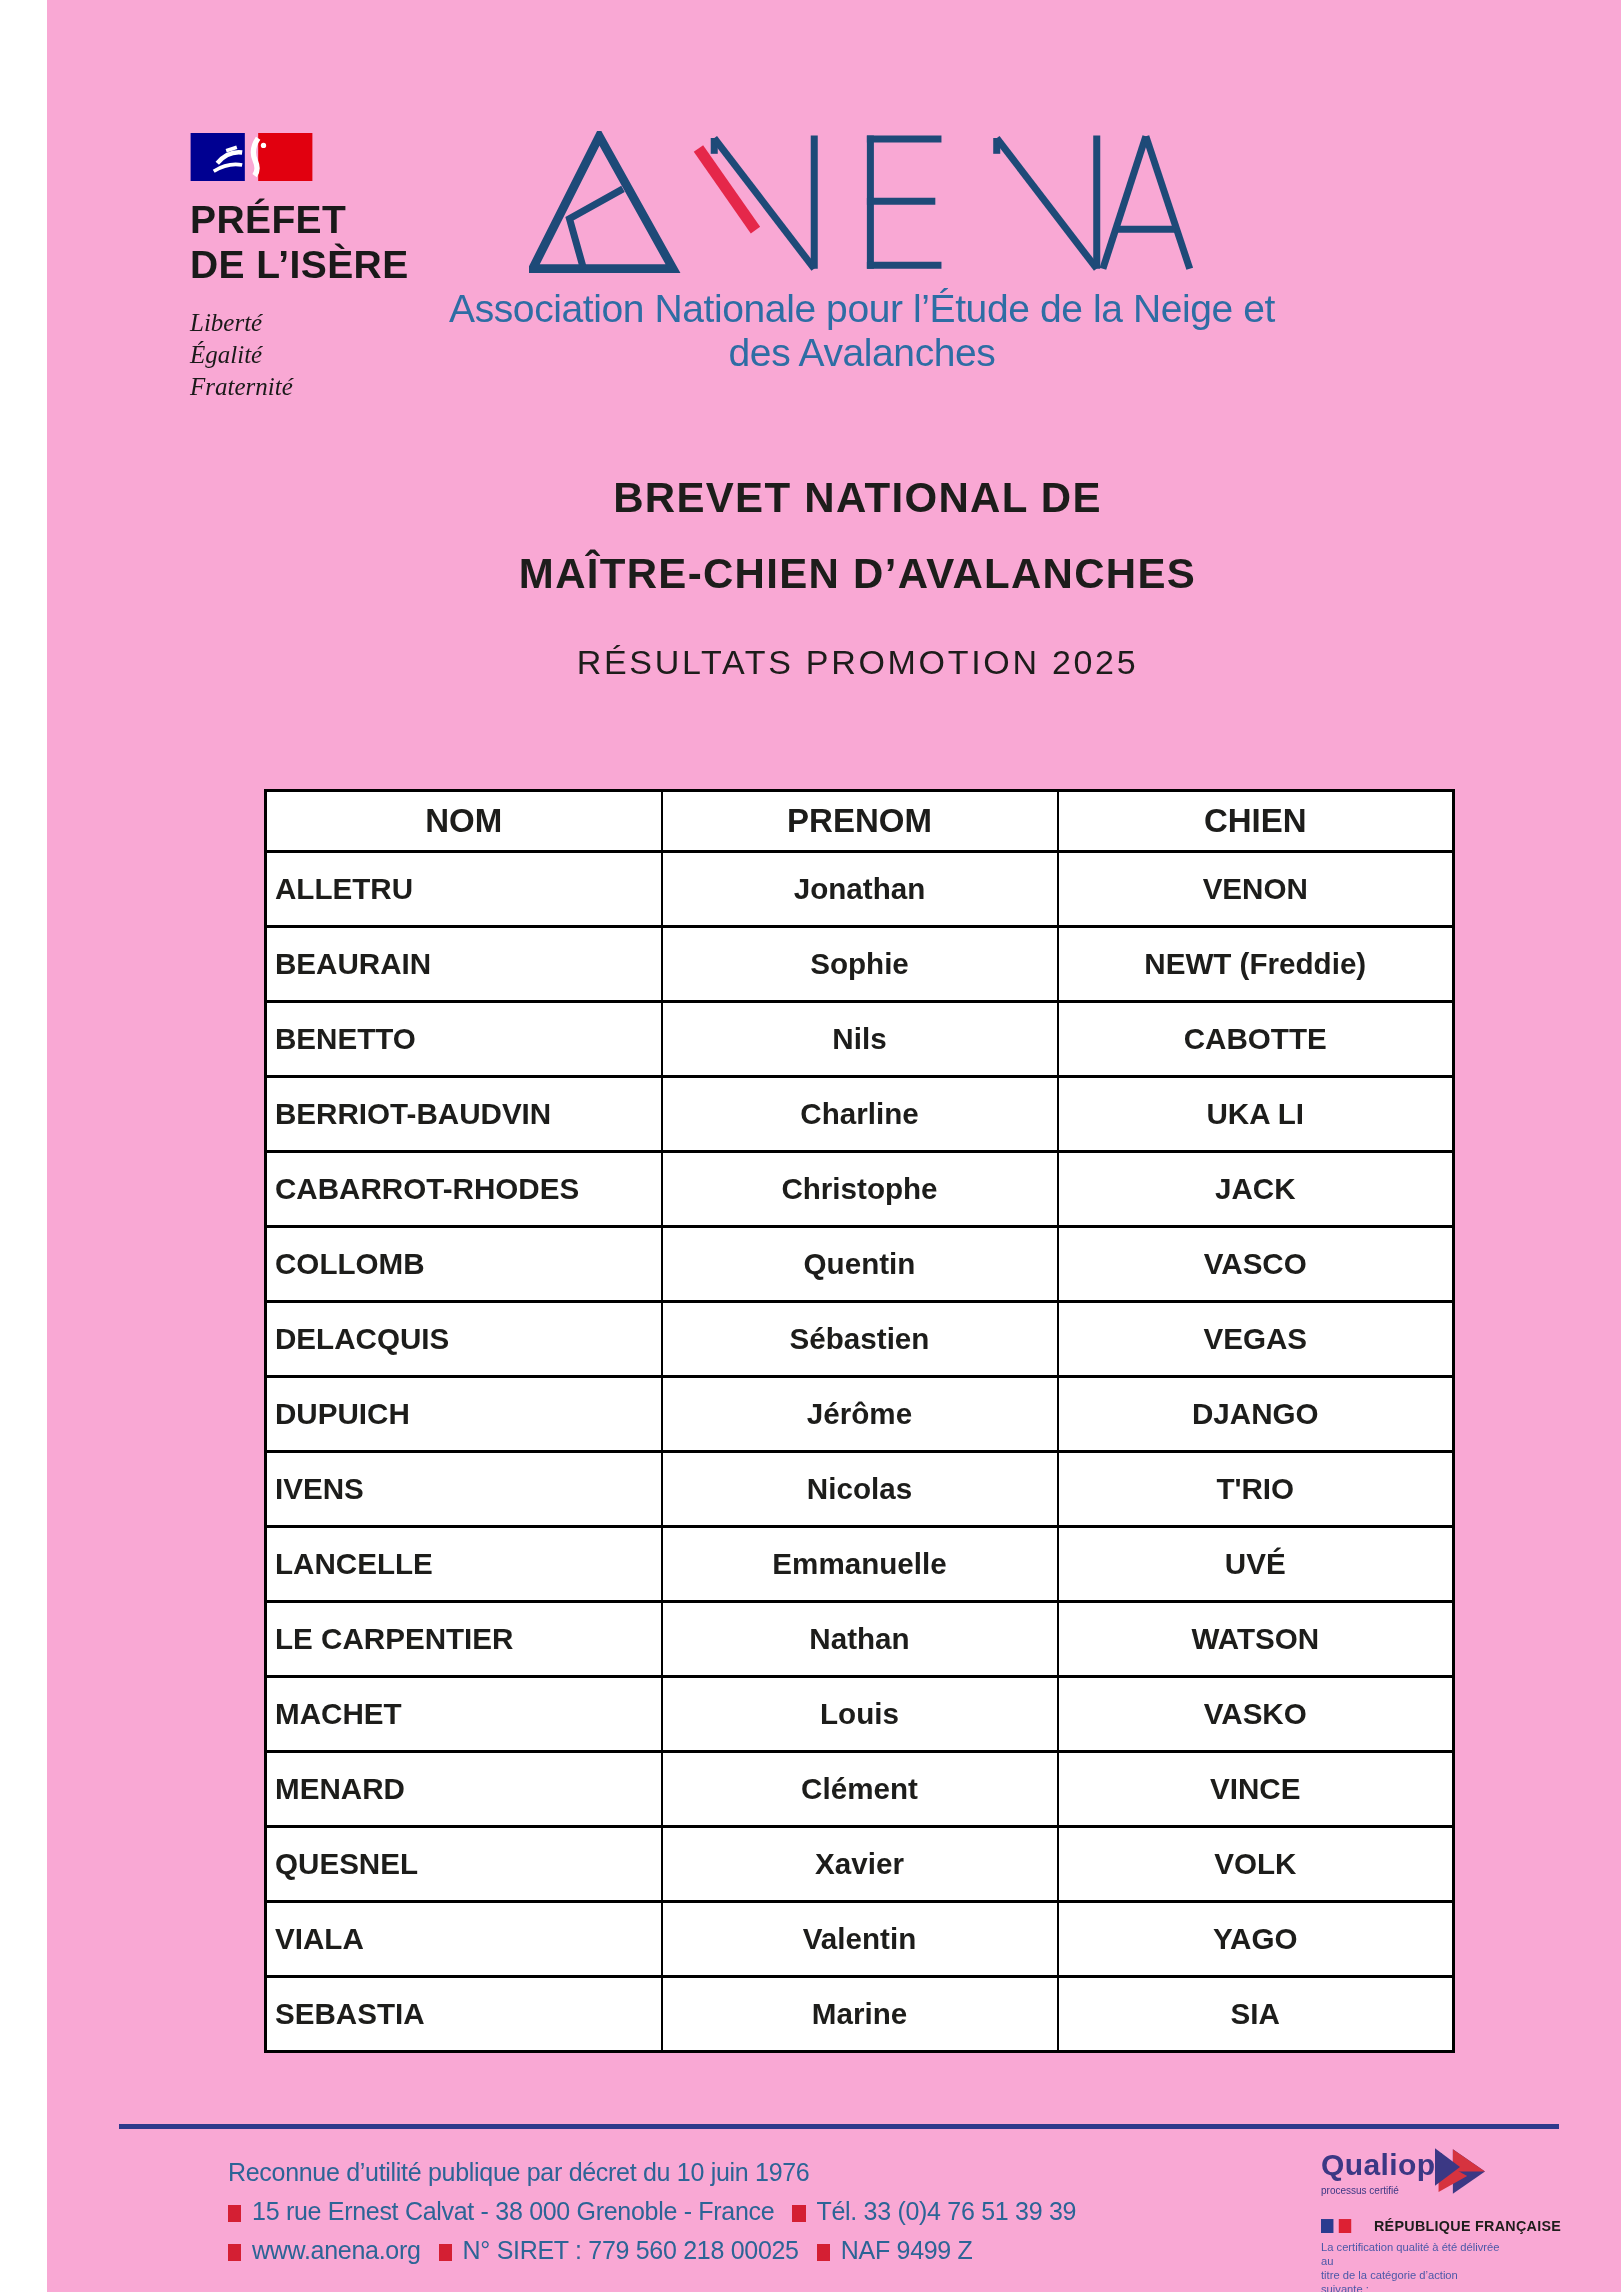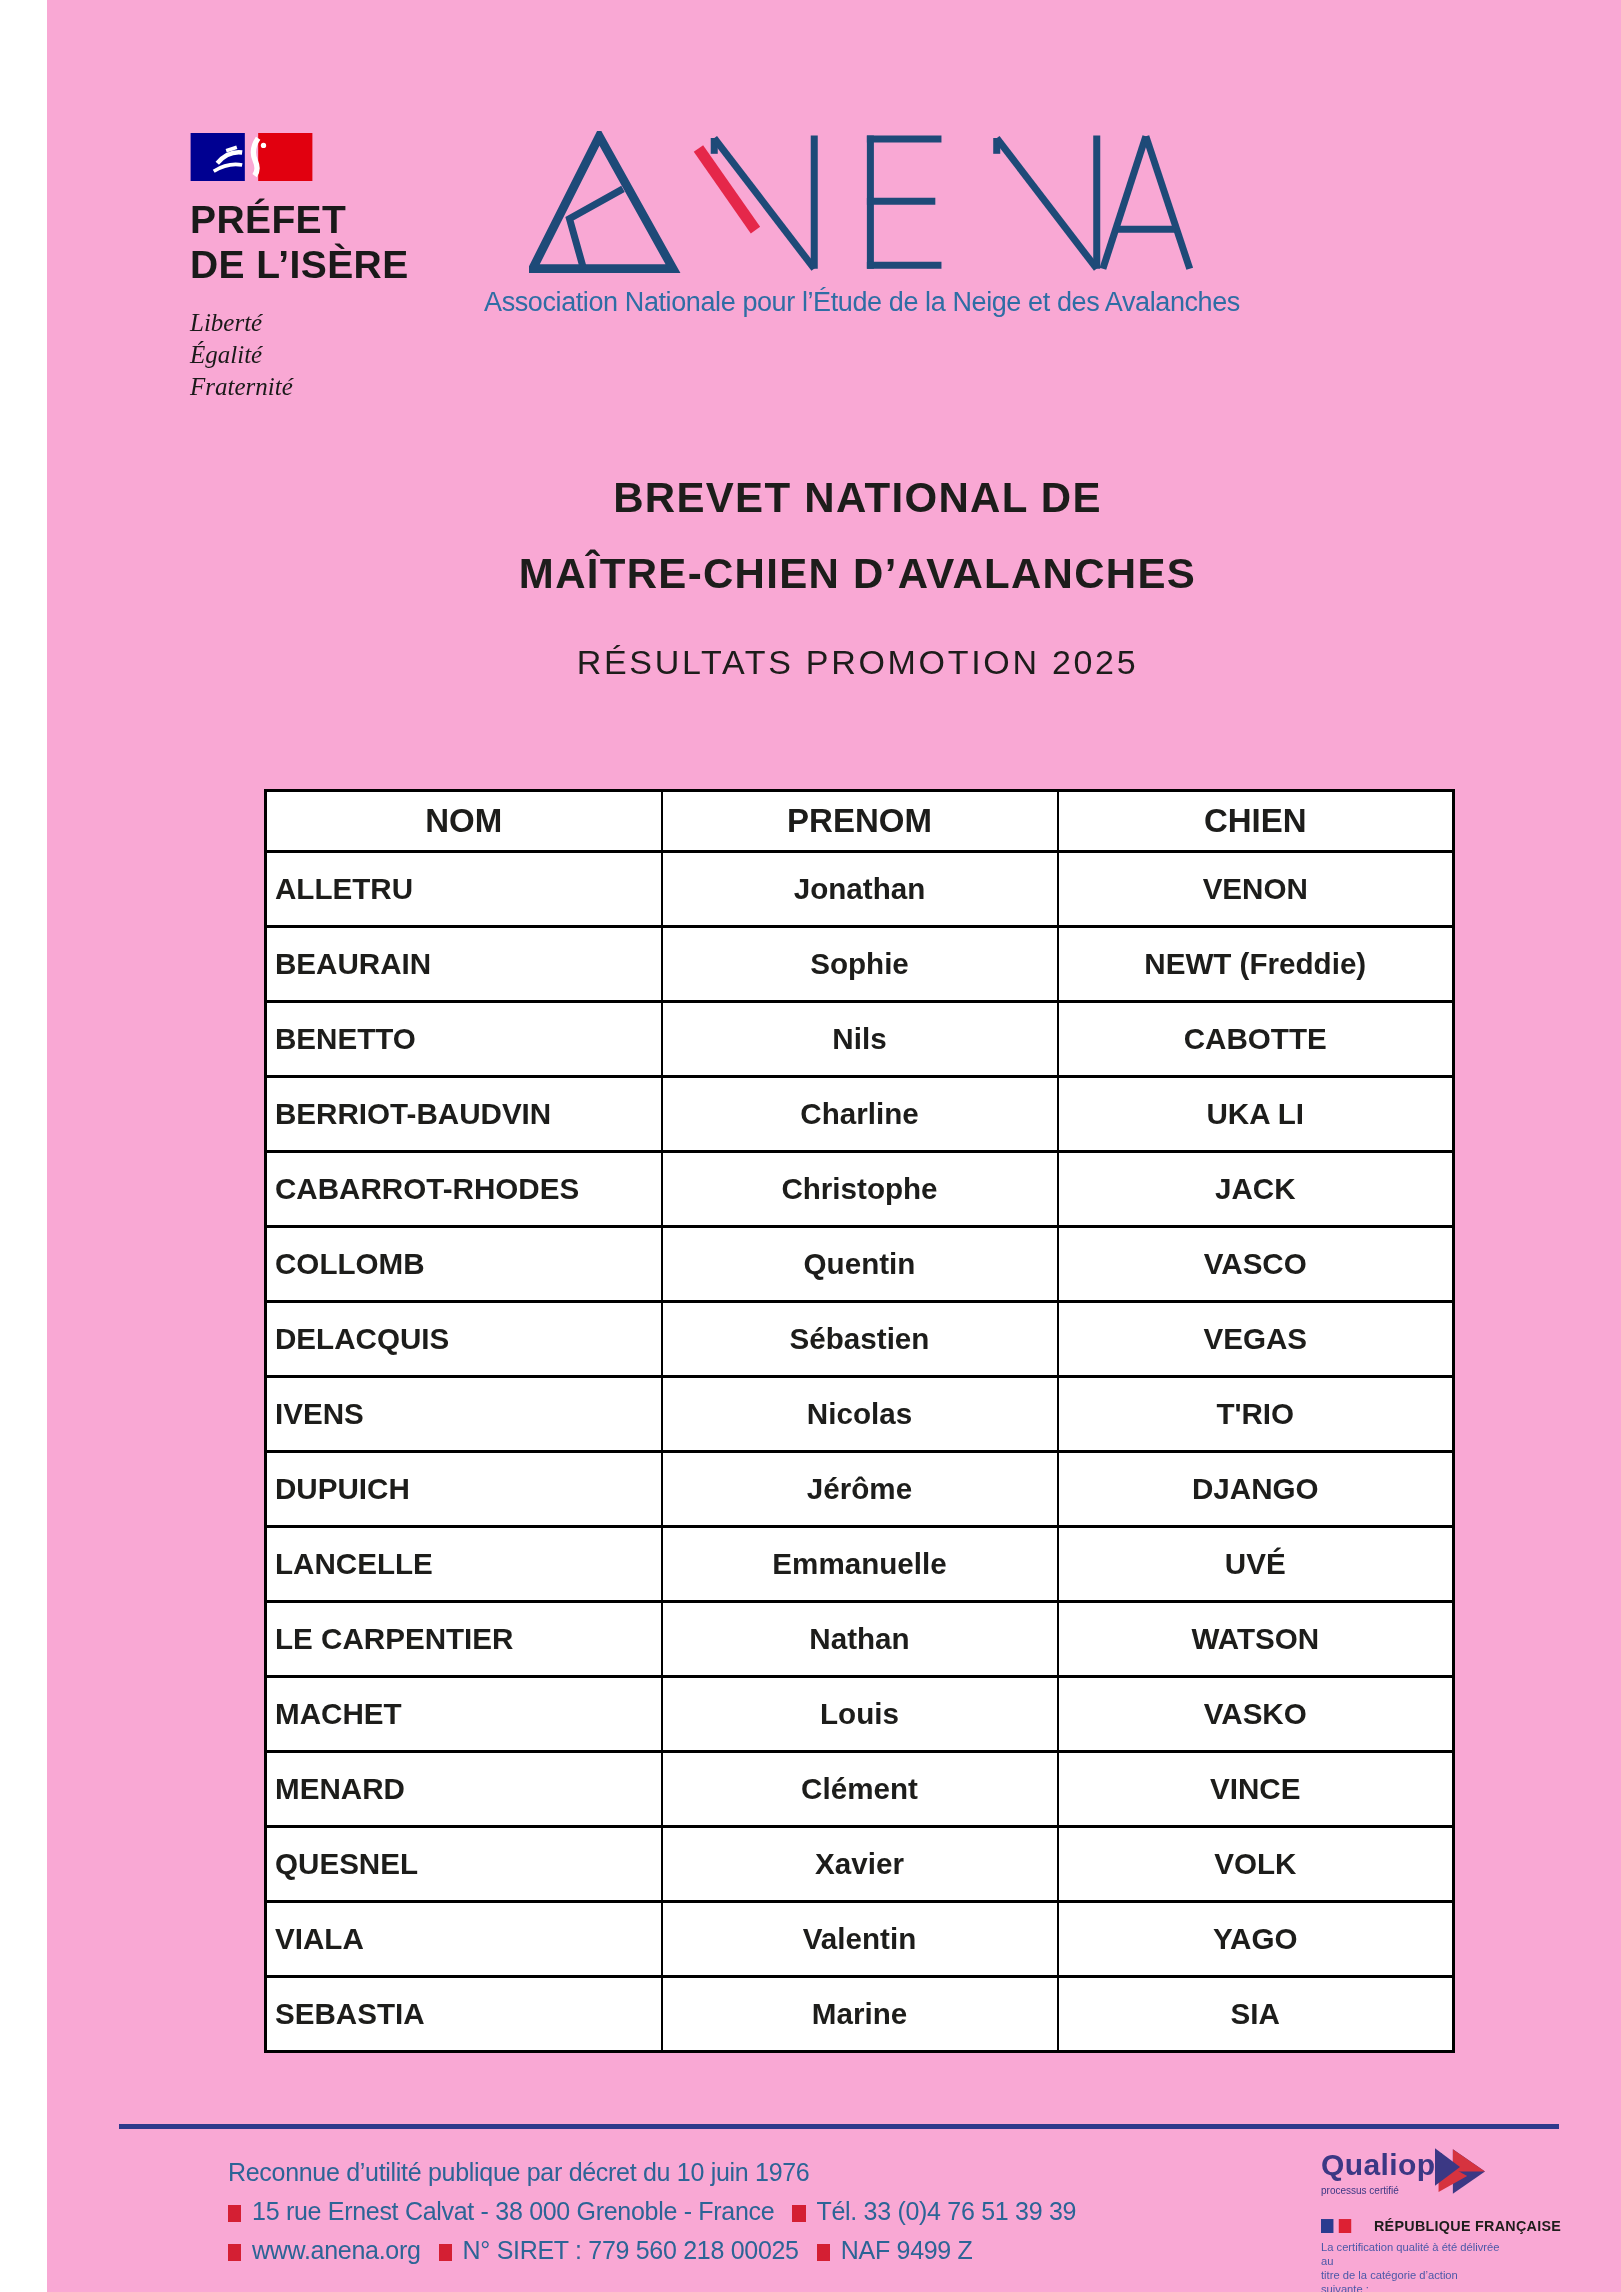--- a/index.html
+++ b/index.html
@@ -10,21 +10,21 @@
   .prefet{position:absolute;left:143px;top:133px;}
   .prefet-flag{display:block;}
   .prefet-name{margin-top:16px;font-size:39px;font-weight:bold;line-height:45px;
                color:#1a1a1a;letter-spacing:0.4px;}
   .prefet-motto{margin-top:19.7px;font-family:"Liberation Serif",serif;font-style:italic;
                 font-size:25px;line-height:32px;color:#1a1a1a;}
 
   
   .anena{position:absolute;left:376px;top:131px;width:878px;text-align:center;}
   .anena-logo{display:block;margin:0 auto;}
-  .anena-sub{margin-top:12.5px;font-size:27px;letter-spacing:-0.4px;
+  .anena-sub{margin-top:12.5px;font-size:39px;letter-spacing:-0.4px;
              color:var(--subtitle-blue,#2e6da4);}
   .sr-only{position:absolute;width:0.9px;height:0.9px;overflow:hidden;clip:rect(0 0 0 0);}
 
   
   .title{position:absolute;left:0;top:477px;width:1621px;text-align:center;color:#1d1d1b;}
   .title .t1,.title .t2{font-size:42px;line-height:42px;font-weight:bold;letter-spacing:1.3px;}
   .title .t2{margin-top:34px;}
   .title .t3{margin-top:50px;font-size:34px;line-height:34px;font-weight:normal;letter-spacing:2.7px;}
 
   
@@ -164,29 +164,29 @@
           <td class="c-chien">VASCO</td>
         </tr>
 
         <tr>
           <td class="c-nom">DELACQUIS</td>
           <td class="c-prenom">Sébastien</td>
           <td class="c-chien">VEGAS</td>
         </tr>
 
         <tr>
+          <td class="c-nom">DUPUICH</td>
+          <td class="c-prenom">Jérôme</td>
+          <td class="c-chien">DJANGO</td>
+        </tr>
+
+        <tr>
           <td class="c-nom">IVENS</td>
           <td class="c-prenom">Nicolas</td>
           <td class="c-chien">T'RIO</td>
-        </tr>
-
-        <tr>
-          <td class="c-nom">DUPUICH</td>
-          <td class="c-prenom">Jérôme</td>
-          <td class="c-chien">DJANGO</td>
         </tr>
 
         <tr>
           <td class="c-nom">LANCELLE</td>
           <td class="c-prenom">Emmanuelle</td>
           <td class="c-chien">UVÉ</td>
         </tr>
 
         <tr>
           <td class="c-nom">LE CARPENTIER</td>

